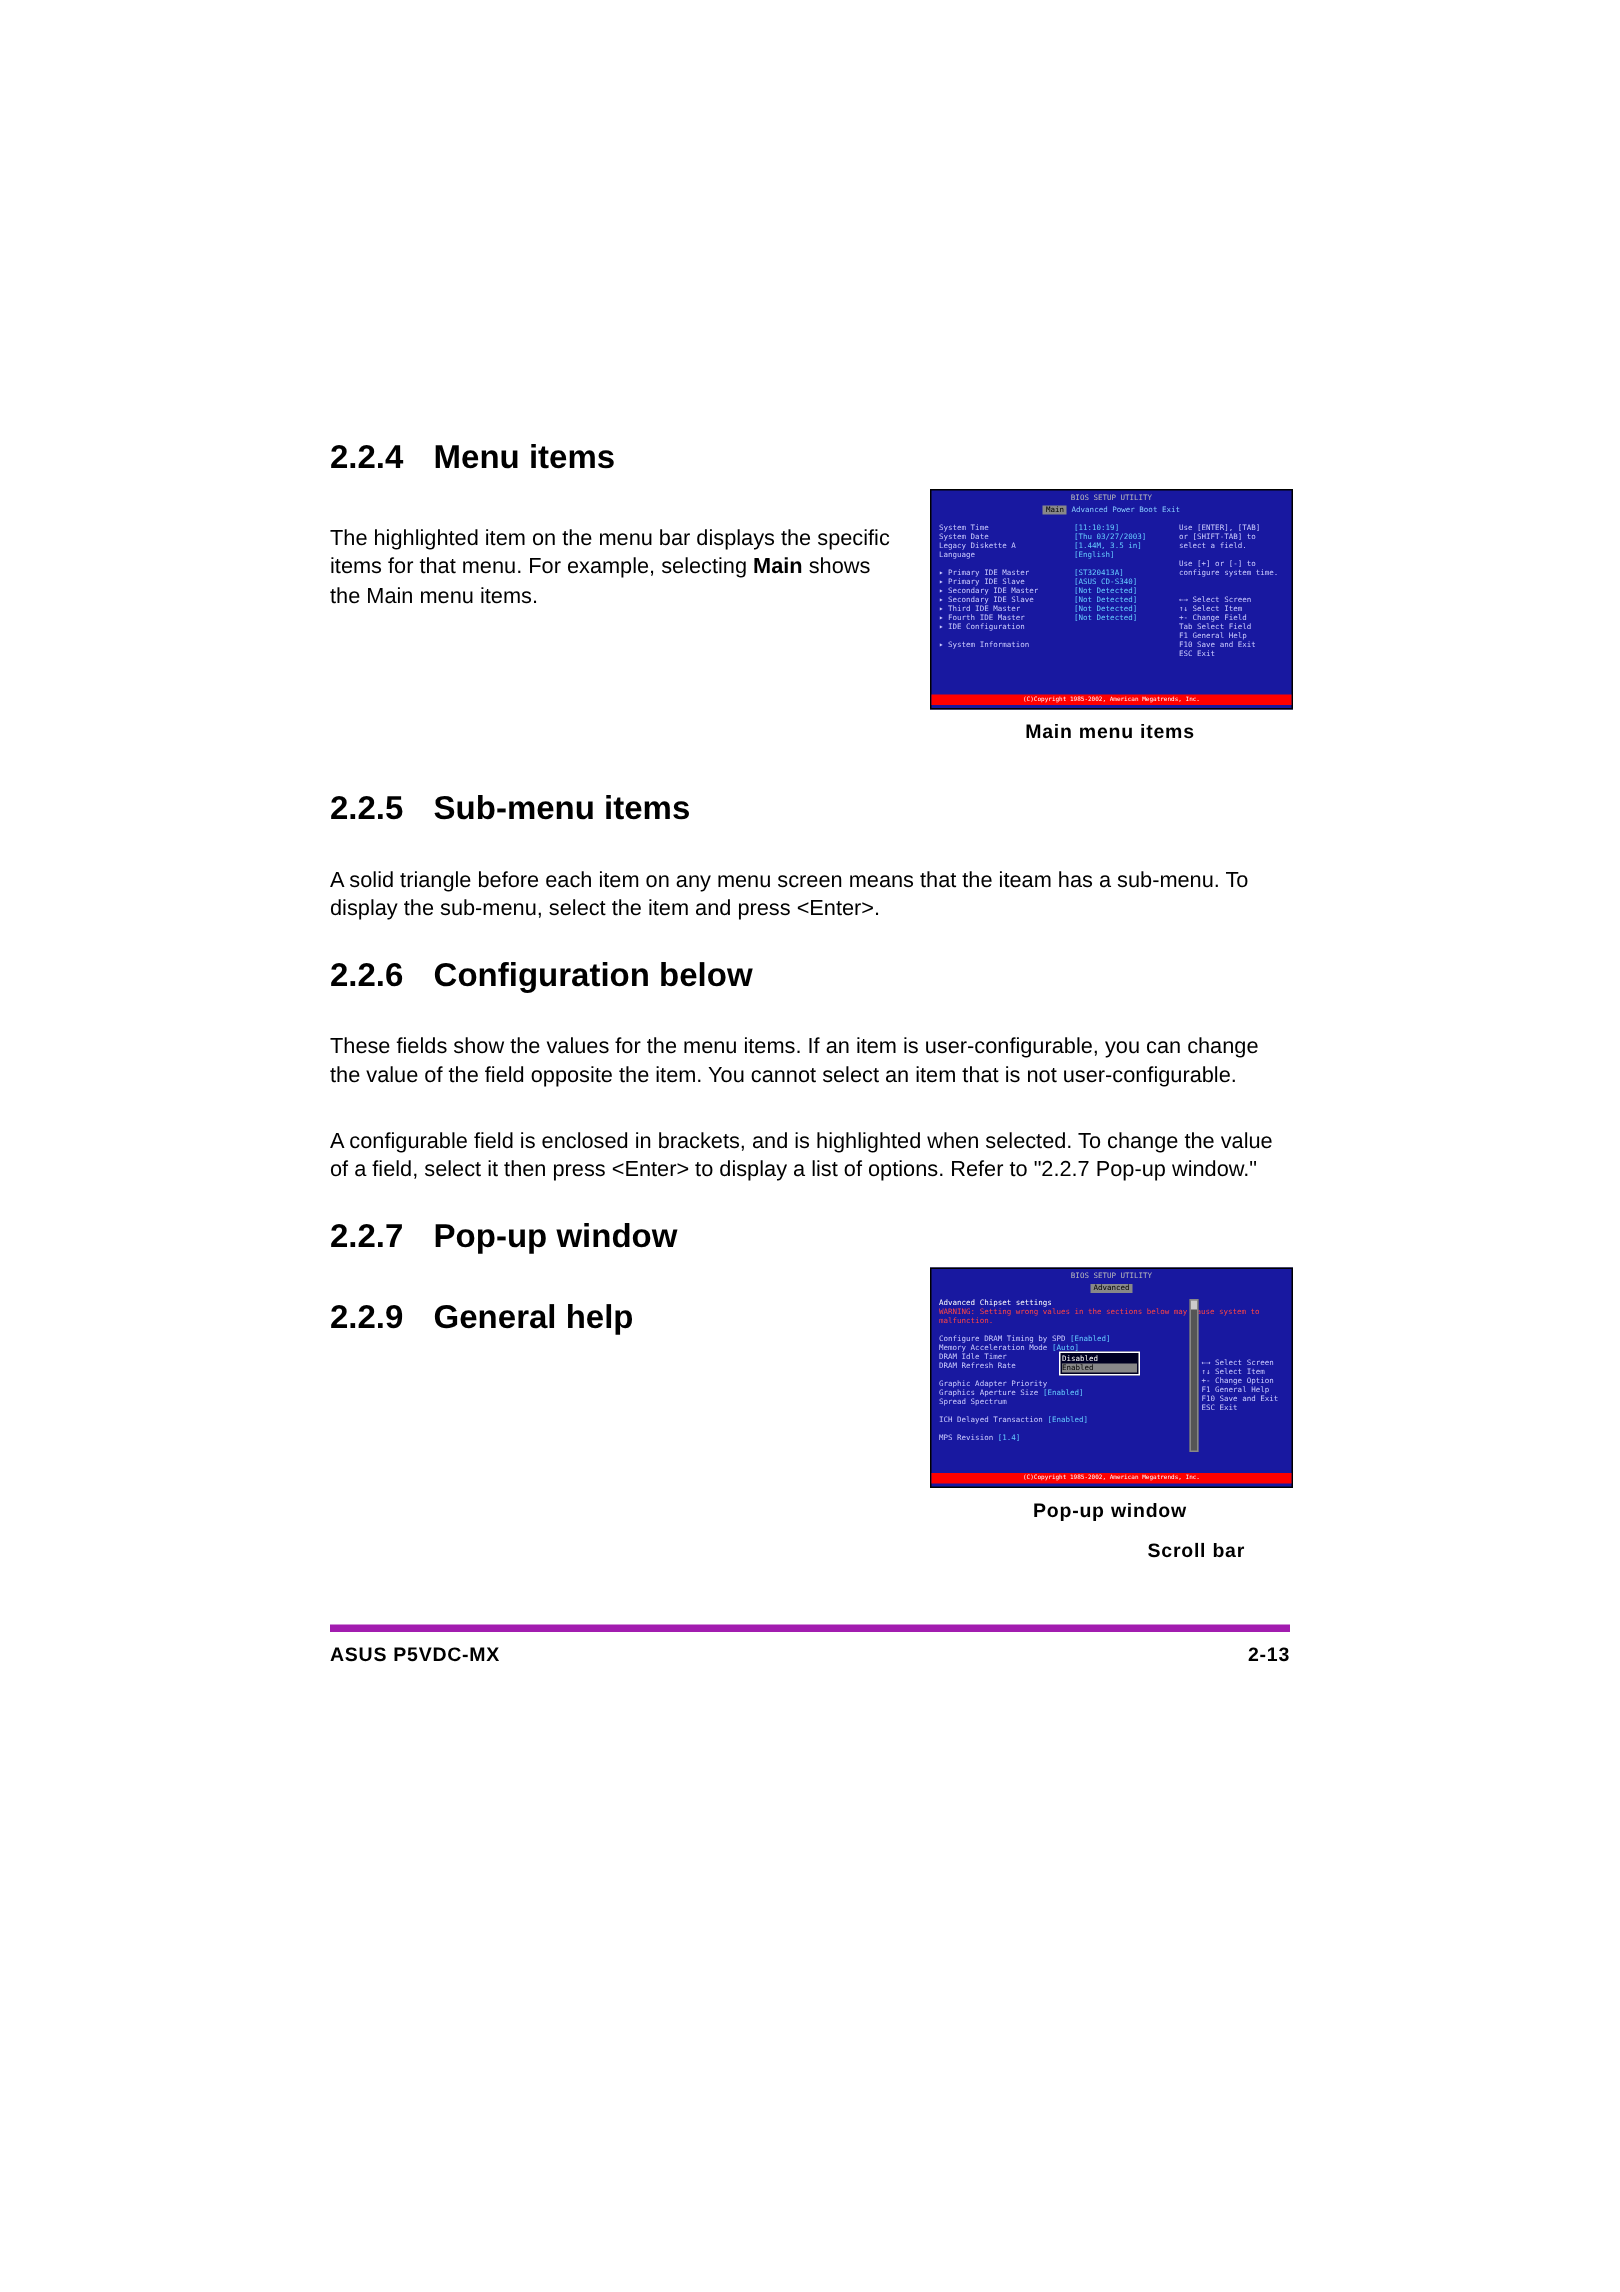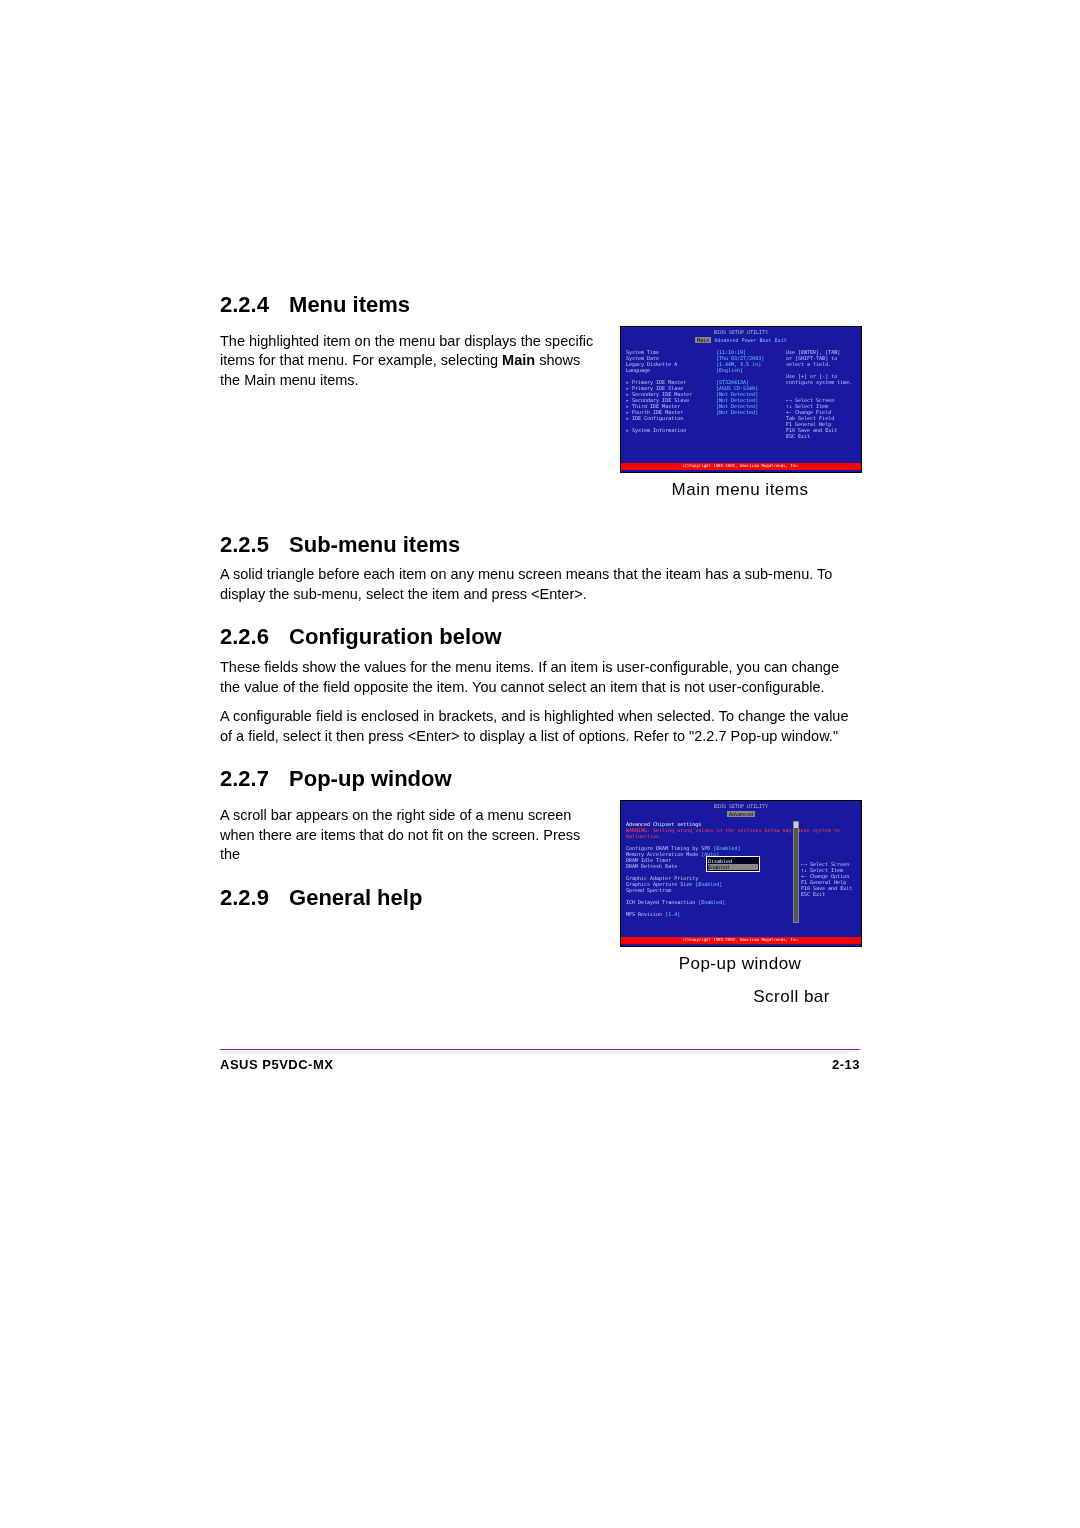--- a/index.html
+++ b/index.html
@@ -16,21 +16,21 @@
     margin-top: 290px;
     font-size: 14.5px;
     line-height: 1.35;
   }
   h3 {
     font-size: 22px;
     font-weight: bold;
     margin: 18px 0 6px 0;
   }
   h3 .num { margin-right: 14px; }
-  p { margin: 6px 0 10px 0; }
+  p { margin: 24px 0 10px 0; }
   .bold { font-weight: bold; }
   .row { display: flex; align-items: flex-start; gap: 18px; }
   .col-text { flex: 1; }
   .col-fig { width: 240px; font-size: 11px; text-align:center; }
   .bios {
     width: 240px; height: 145px;
     background: #1818a0;
     color: #fff;
     font-family: monospace;
     font-size: 5px;
@@ -106,23 +106,23 @@
   }
   .bios2 .rightpane {
     position:absolute; top:60px; right:5px; width:55px;
     color:#ccf; text-align:left; font-size:5px;
   }
   .bios2 .footer {
     position:absolute; bottom:2px; left:0; right:0;
     background:#f00; color:#fff; font-size:4px; text-align:center;
     padding:1px 0;
   }
-  .caption { font-weight:normal; font-size:17px; letter-spacing:0.5px; margin:2px 0 10px 0; }
+  .caption { font-weight:bold; font-size:13px; letter-spacing:0.5px; margin:2px 0 10px 0; }
   .footerbar {
-    border-top:1px solid #a21caf;
+    border-top:5px solid #a21caf;
     margin-top: 30px;
     padding-top: 6px;
     display:flex; justify-content:space-between;
     font-size:13px; font-weight:bold;
     letter-spacing:0.5px;
   }
 </style>
 </head>
 <body>
 
@@ -170,21 +170,20 @@
   <p>These fields show the values for the menu items. If an item is user-configurable, you can change the value of the field opposite the item. You cannot select an item that is not user-configurable.</p>
   <p>A configurable field is enclosed in brackets, and is highlighted when selected. To change the value of a field, select it then press &lt;Enter&gt; to display a list of options. Refer to "2.2.7 Pop-up window."</p>
 
   <h3>
     <span class="num">2.2.7</span>
     <span>Pop-up window</span>
   </h3>
 
   <div class="row">
     <div class="col-text">
-      <p>A scroll bar appears on the right side of a menu screen when there are items that do not fit on the screen. Press the</p>
 
       <h3>
         <span class="num">2.2.9</span>
         <span>General help</span>
       </h3>
     </div>
     <div class="col-fig">
       <div class="bios2">
         <div class="title">BIOS SETUP UTILITY</div>
         <div class="menubar"><span style="background:#888;color:#000;padding:0 2px">Advanced</span></div>

